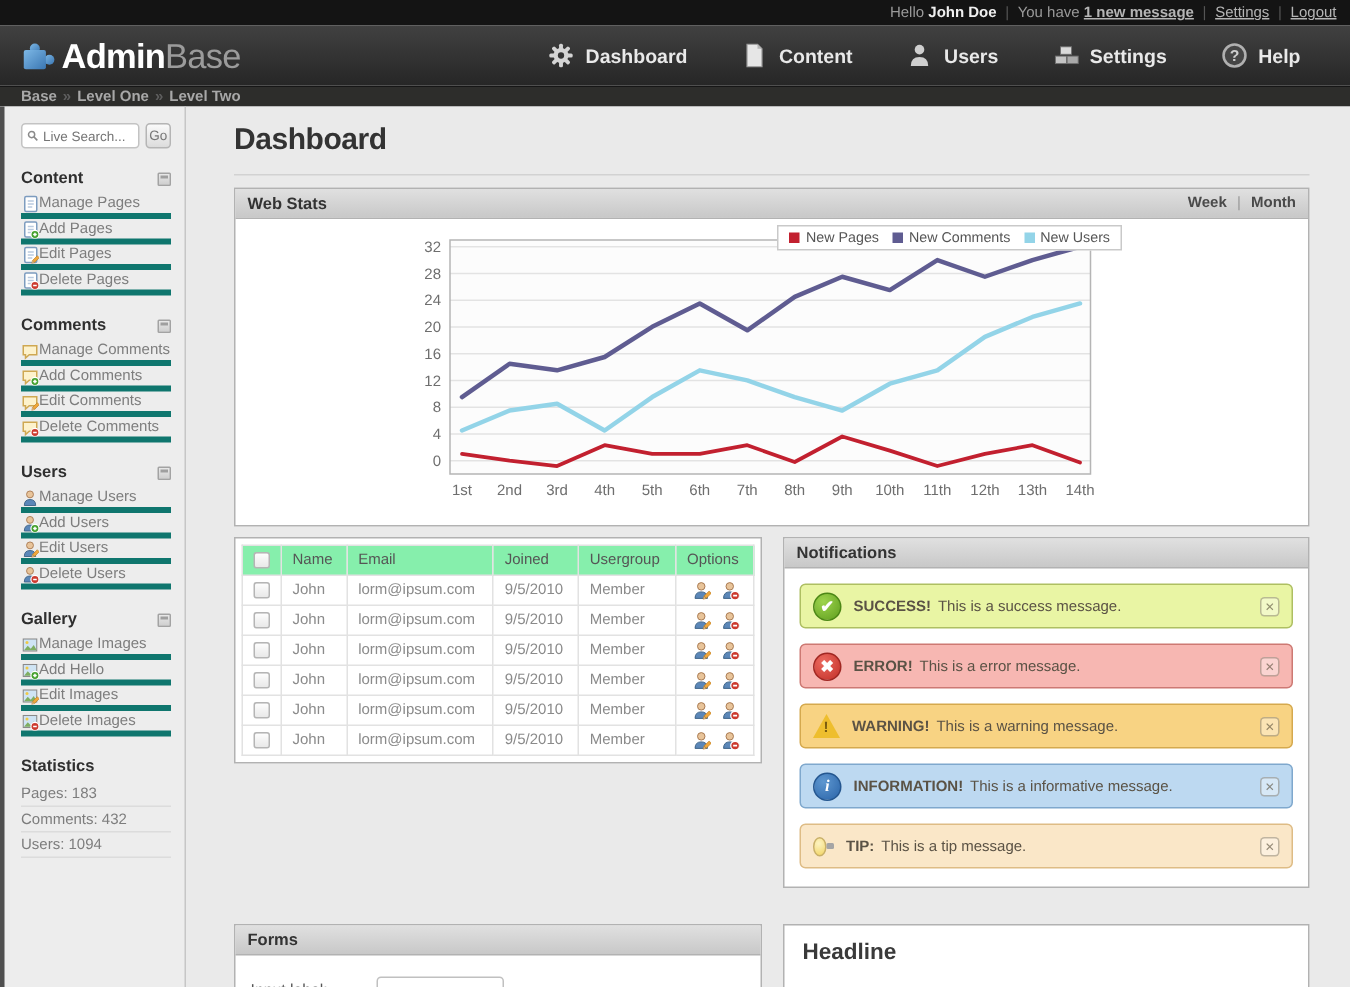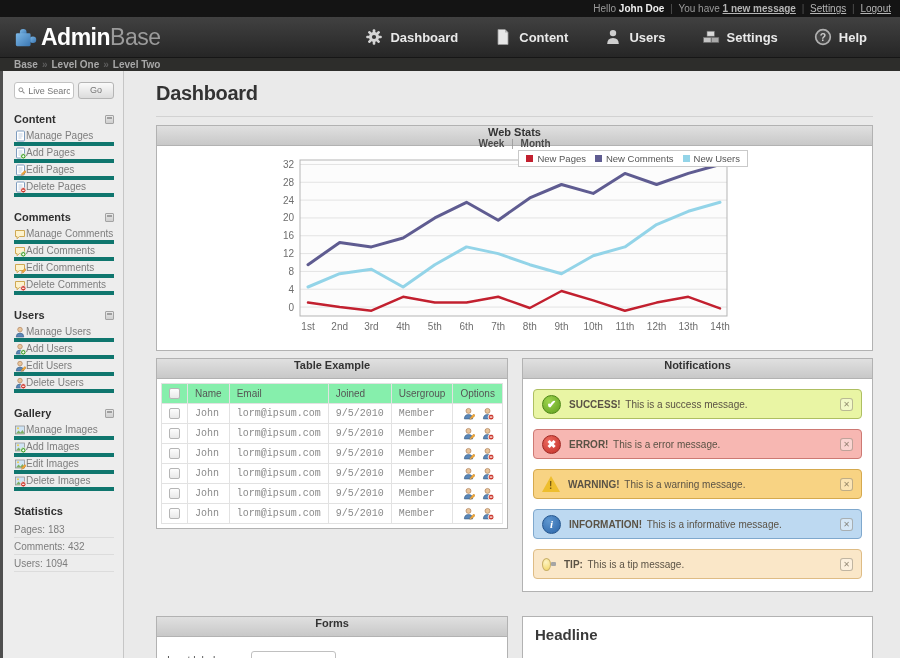--- a/index.html
+++ b/index.html
@@ -35,21 +35,21 @@
   .page { display:flex; height:587px; }
 
   
   .sidebar { width:124px; flex:none; background:#ededed; border-right:1px solid #c6c6c6;
     border-left:3px solid #4f4f4f; padding:11px 9px 0 11px; }
   .searchrow { display:flex; gap:4px; margin-bottom:7px; }
   .searchbox { flex:1; height:17px; background:#fff; border:1px solid #c3c3c3; border-radius:3px;
     display:flex; align-items:center; padding:0 3px; gap:3px; }
   .searchbox input { border:none; outline:none; width:100%; font-size:9px; color:#666;
     font-family:"Liberation Sans",sans-serif; background:transparent; }
-  .go-btn { width:36px; height:17px; font-size:9px; color:#777;
+  .go-btn { width:17px; height:17px; font-size:9px; color:#777;
     background:linear-gradient(#fafafa,#dcdcdc); border:1px solid #b5b5b5; border-radius:3px;
     cursor:pointer; line-height:15px; text-align:center; }
   .side-section { margin-top:14px; }
   .side-h { display:flex; justify-content:space-between; align-items:center;
     font-size:11px; font-weight:bold; color:#2f2f2f; margin-bottom:4px; cursor:pointer; }
   .collapse-ic { width:9px; height:9px; background:linear-gradient(#e8e8e8,#cfcfcf);
     border:1px solid #a3a3a3; border-radius:1px; position:relative; }
   .collapse-ic::after { content:""; position:absolute; left:1px; right:1px; top:1px;
     height:2px; background:#9f9f9f; }
   .side-item { display:flex; align-items:center; gap:0; height:17px;
@@ -59,21 +59,21 @@
     line-height:17px; }
 
   
   .main { flex:1; padding:11px 27px 0 32px; background:#eaeaea; }
   h1.pagetitle { font-size:20px; color:#333; letter-spacing:-0.3px;
     padding-bottom:11px; border-bottom:1px solid #d2d2d2; }
 
   .panel { border:1px solid #b2b2b2; background:#fff; }
   .panel-h { height:20px; background:linear-gradient(#e0e0e0,#c8c8c8);
     border-bottom:1px solid #b2b2b2; display:flex; align-items:center;
-    justify-content:space-between; padding:0 8px; font-size:11px; font-weight:bold; color:#333;flex-direction:column; }
+    justify-content:space-between; padding:0 8px; font-size:11px; font-weight:bold; color:#333; }
   .range { font-size:10px; color:#4a4a4a; font-weight:bold; }
   .range span { cursor:pointer;margin-top:44px; }
   .range .bar { color:#999; margin:0 4px; font-weight:normal; }
 
   
   .webstats { margin-top:8px; }
   .chartwrap { position:relative; height:204px; }
   .tick { font-size:10px; fill:#6e6e6e; font-family:"Liberation Sans",sans-serif; }
   .legend { position:absolute; top:4px; right:124px; background:#fff; border:1px solid #c9c9c9;
     display:flex; gap:9px; padding:2px 7px; font-size:9.5px; color:#555; align-items:center; }
@@ -84,21 +84,21 @@
   .cols { display:flex; gap:14px; margin-top:7px; align-items:flex-start; }
   .col-l { width:352px; flex:none; }
   .col-r { flex:1; }
 
   
   .tbl-body { padding:4px; }
   table.demo { width:100%; border-collapse:collapse; font-size:10px; }
   table.demo th, table.demo td { border:1px solid #e2e2e2; height:20px; padding:0 7px;
     text-align:left; font-weight:normal; }
   table.demo th { background:#86efac; color:#555; }
-  table.demo td { color:#8a8a8a;font-family:Liberation Mono, monospace; }
+  table.demo td { color:#8a8a8a; }
   .c-cb { width:24px; text-align:center !important; }
   .c-opt { width:52px; }
   .cbx { width:11px; height:11px; border:1px solid #b5b5b5; border-radius:2px;
     background:linear-gradient(#fdfdfd,#e9e9e9); display:inline-block; vertical-align:middle;
     cursor:pointer; }
   .opt-ics { display:flex; gap:6px; justify-content:center; }
   .opt-ics span { width:13px; height:13px; display:inline-flex; cursor:pointer; }
 
   
   .notif-body { padding:10px 10px 12px; }
@@ -404,21 +404,21 @@
           <div class="side-item">
             <span class="side-ic">
               <svg viewBox="0 0 12 12">
                 <rect x="1.5" y="2" width="9" height="8" fill="#cfe4f4" stroke="#8a8a8a" stroke-width="0.7"></rect>
                 <path d="M2 9.5l2.5-3 2 2 2-2.5 2 3.5z" fill="#7fae62"></path>
                 <circle cx="4" cy="4.3" r="1" fill="#f0c945"></circle>
                 <circle cx="9.3" cy="9.3" r="2.7" fill="#44a02c" stroke="#fff" stroke-width="0.8"></circle>
                 <path d="M9.3 8.1v2.4M8.1 9.3h2.4" stroke="#fff" stroke-width="1"></path>
               </svg>
             </span>
-            <span>Add Images</span>
+            <span>Add Hello</span>
           </div>
           <div class="side-item">
             <span class="side-ic">
               <svg viewBox="0 0 12 12">
                 <rect x="1.5" y="2" width="9" height="8" fill="#cfe4f4" stroke="#8a8a8a" stroke-width="0.7"></rect>
                 <path d="M2 9.5l2.5-3 2 2 2-2.5 2 3.5z" fill="#7fae62"></path>
                 <circle cx="4" cy="4.3" r="1" fill="#f0c945"></circle>
                 <g transform="rotate(45 9.3 9.3)">
                   <rect x="8.4" y="6.2" width="1.9" height="4.4" fill="#f0a63a" stroke="#b97d22" stroke-width="0.4"></rect>
                   <path d="M8.4 10.8l1 1.6 0.9-1.6z" fill="#e8c49a" stroke="#b97d22" stroke-width="0.3"></path>
@@ -509,23 +509,20 @@
             <span class="li"><span class="sw" style="background:#c2202f"></span>New Pages</span>
             <span class="li"><span class="sw" style="background:#5f5c91"></span>New Comments</span>
             <span class="li"><span class="sw" style="background:#93d4e8"></span>New Users</span>
           </div>
       </div>
     </div>
 
     <div class="cols">
 
       <div class="col-l panel">
-        <div class="panel-h">
-            <span>Table Example</span>
-          </div>
         <div class="tbl-body">
           <table class="demo">
             <thead>
                 <tr id="tbl-head">
                   <th class="c-cb"><span class="cbx"></span></th>
                   <th>Name</th>
                   <th>Email</th>
                   <th>Joined</th>
                   <th>Usergroup</th>
                   <th class="c-opt">Options</th>

